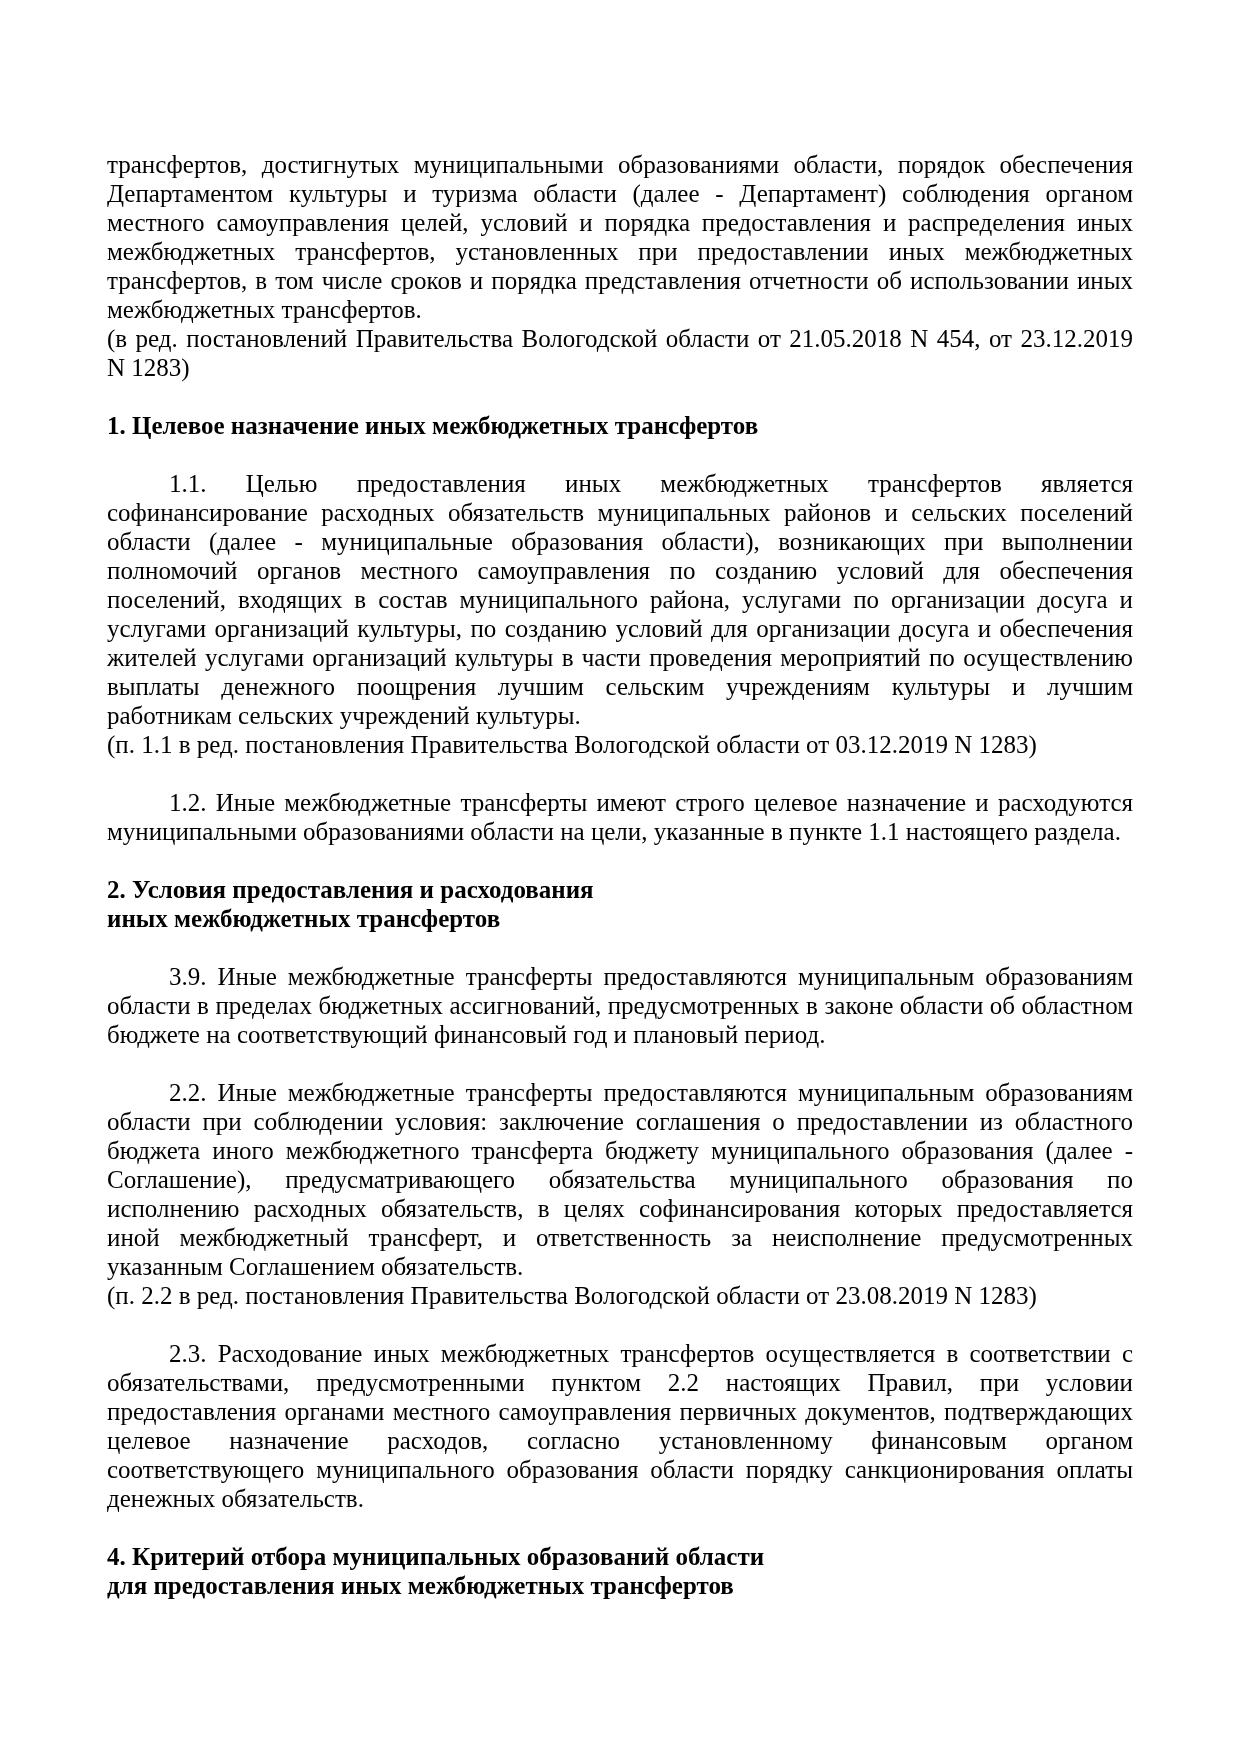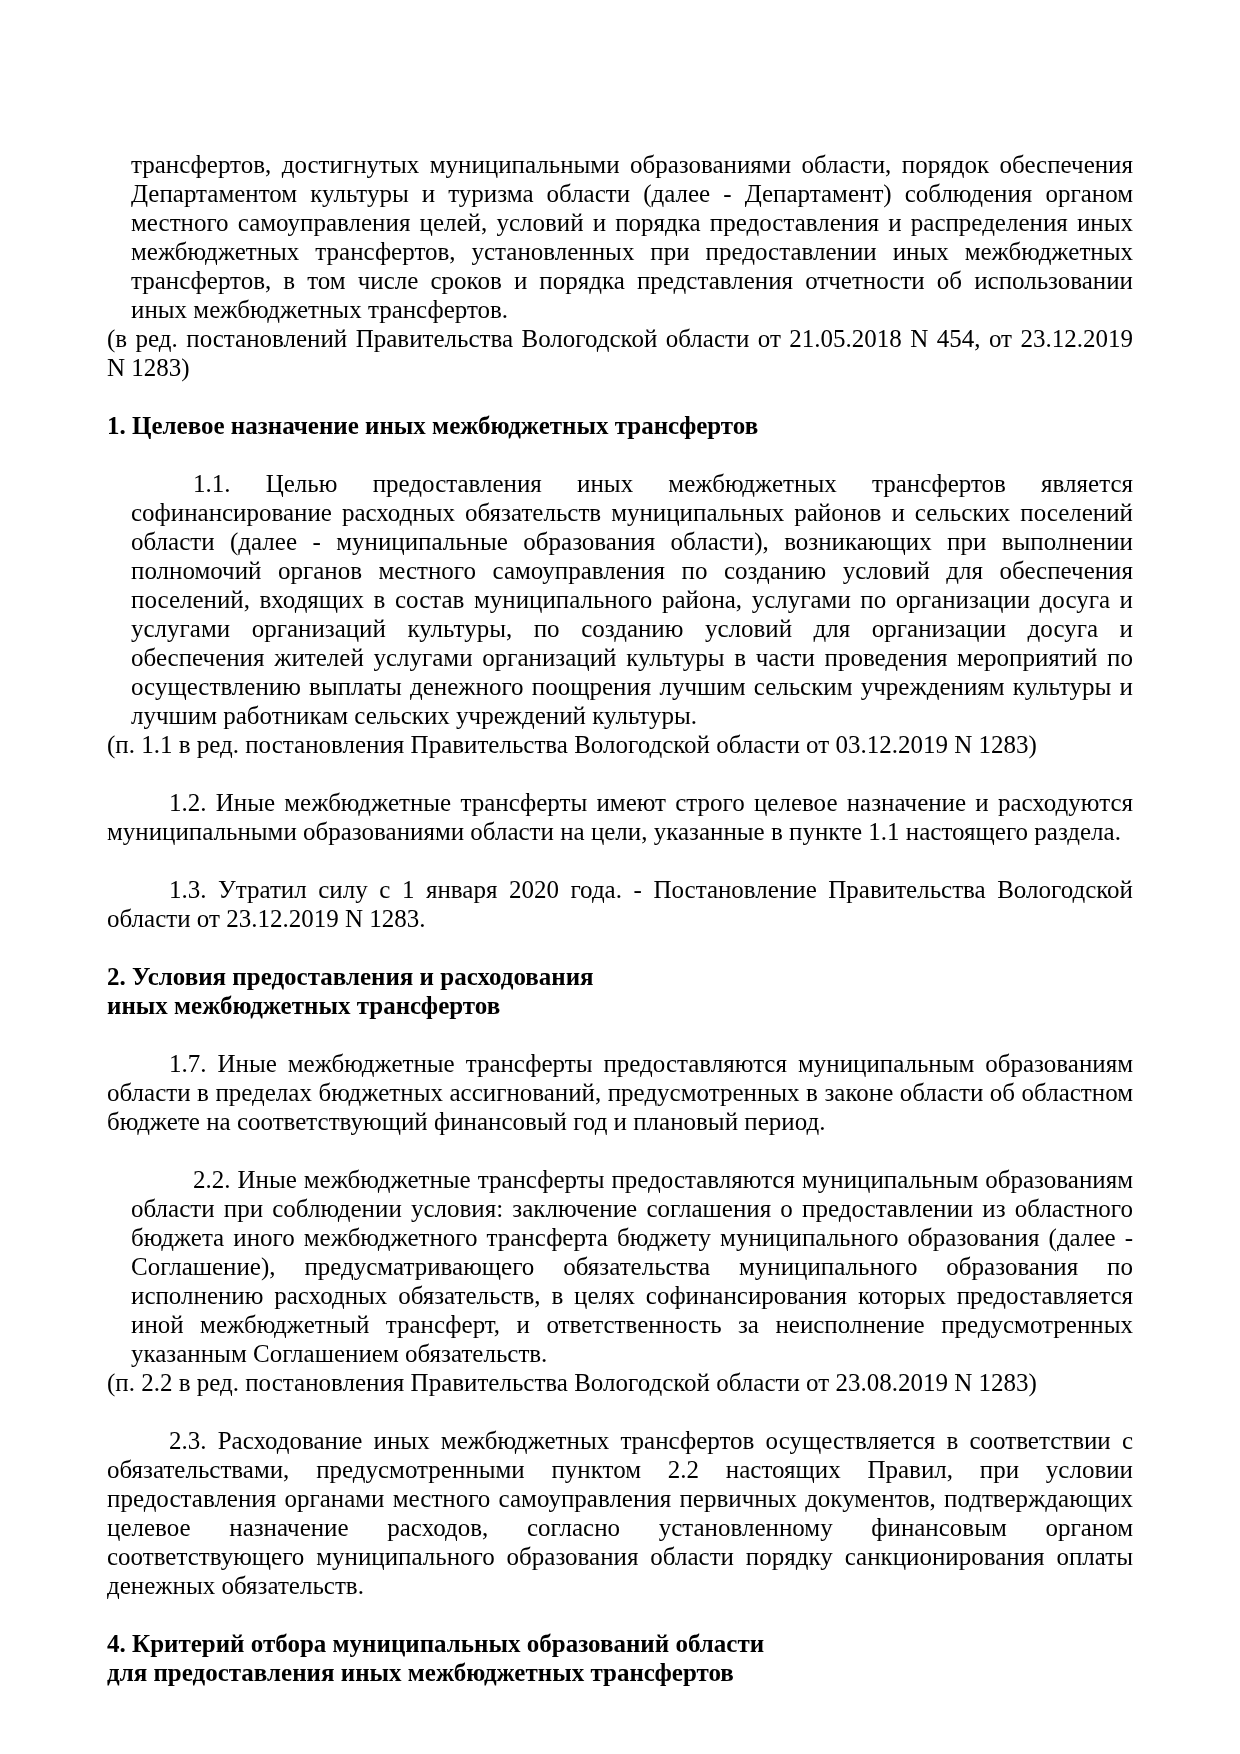--- a/index.html
+++ b/index.html
@@ -28,21 +28,20 @@
   .para {
     margin: 0 0 29px 0;
     text-align: justify;
     text-indent: 62px;
   }
   .para.flush {
     text-indent: 0;
   }
   .para.tight {
     margin-bottom: 0;
-    margin-left: 24px;
   }
   .amend {
     margin: 0 0 29px 0;
     text-align: justify;
     text-indent: 0;
     font-family: Liberation Serif, serif;
   }
   .heading {
     margin: 0 0 29px 0;
     font-weight: bold;
@@ -61,26 +60,25 @@
     <p class="amend">(в ред. постановлений Правительства Вологодской области от 21.05.2018 N 454, от 23.12.2019 N 1283)</p>
 
     <p class="heading">1. Целевое назначение иных межбюджетных трансфертов</p>
 
     <p class="para tight">1.1. Целью предоставления иных межбюджетных трансфертов является софинансирование расходных обязательств муниципальных районов и сельских поселений области (далее - муниципальные образования области), возникающих при выполнении полномочий органов местного самоуправления по созданию условий для обеспечения поселений, входящих в состав муниципального района, услугами по организации досуга и услугами организаций культуры, по созданию условий для организации досуга и обеспечения жителей услугами организаций культуры в части проведения мероприятий по осуществлению выплаты денежного поощрения лучшим сельским учреждениям культуры и лучшим работникам сельских учреждений культуры.</p>
 
     <p class="amend">(п. 1.1 в ред. постановления Правительства Вологодской области от 03.12.2019 N 1283)</p>
 
     <p class="para">1.2. Иные межбюджетные трансферты имеют строго целевое назначение и расходуются муниципальными образованиями области на цели, указанные в пункте 1.1 настоящего раздела.</p>
 
-    <p class="para">1.3. Утратил силу с 1 января 2020 года. - Постановление Правительства Вологодской области от 23.12.2019 N 1283.</p>
 
     <p class="heading">2. Условия предоставления и расходования
 иных межбюджетных трансфертов</p>
 
-    <p class="para">1.7. Иные межбюджетные трансферты предоставляются муниципальным образованиям области в пределах бюджетных ассигнований, предусмотренных в законе области об областном бюджете на соответствующий финансовый год и плановый период.</p>
+    <p class="para">3.9. Иные межбюджетные трансферты предоставляются муниципальным образованиям области в пределах бюджетных ассигнований, предусмотренных в законе области об областном бюджете на соответствующий финансовый год и плановый период.</p>
 
     <p class="para tight">2.2. Иные межбюджетные трансферты предоставляются муниципальным образованиям области при соблюдении условия: заключение соглашения о предоставлении из областного бюджета иного межбюджетного трансферта бюджету муниципального образования (далее - Соглашение), предусматривающего обязательства муниципального образования по исполнению расходных обязательств, в целях софинансирования которых предоставляется иной межбюджетный трансферт, и ответственность за неисполнение предусмотренных указанным Соглашением обязательств.</p>
 
     <p class="amend">(п. 2.2 в ред. постановления Правительства Вологодской области от 23.08.2019 N 1283)</p>
 
     <p class="para">2.3. Расходование иных межбюджетных трансфертов осуществляется в соответствии с обязательствами, предусмотренными пунктом 2.2 настоящих Правил, при условии предоставления органами местного самоуправления первичных документов, подтверждающих целевое назначение расходов, согласно установленному финансовым органом соответствующего муниципального образования области порядку санкционирования оплаты денежных обязательств.</p>
 
     <p class="heading">4. Критерий отбора муниципальных образований области
 для предоставления иных межбюджетных трансфертов</p>
 

